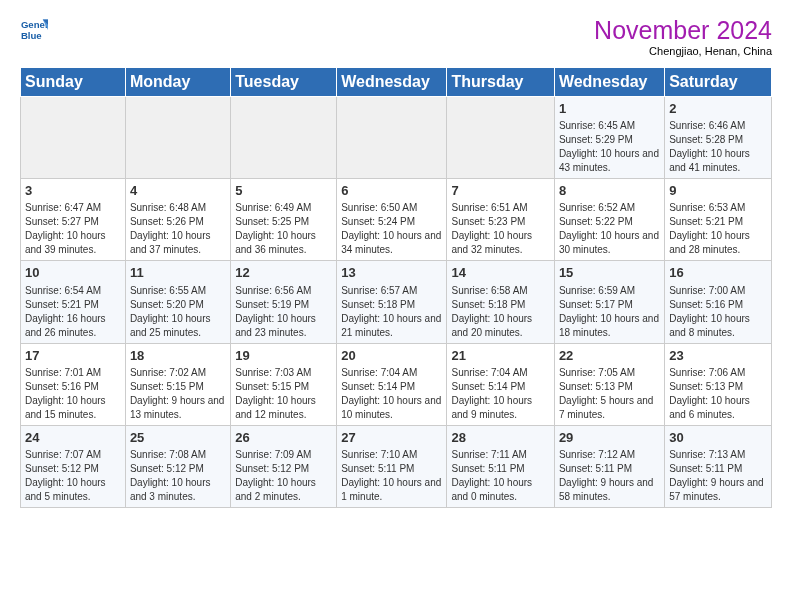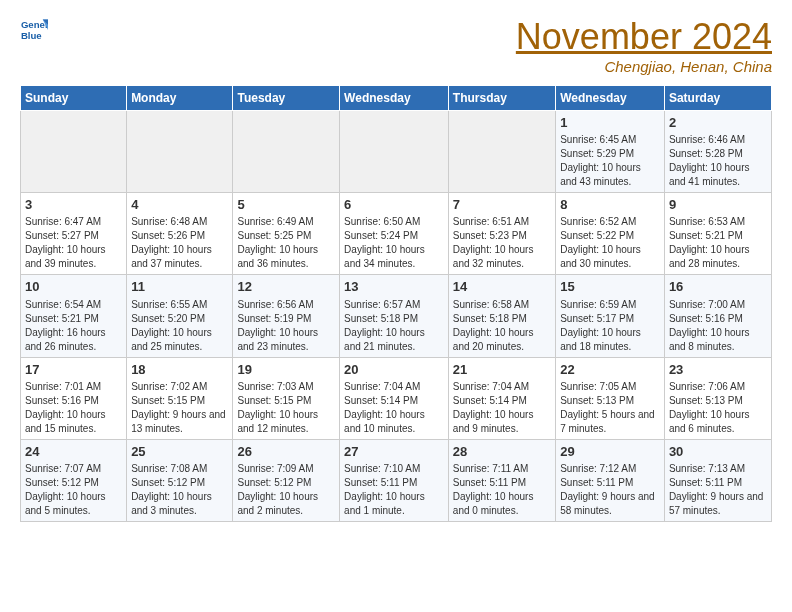--- a/index.html
+++ b/index.html
@@ -26,41 +26,39 @@
       gap: 4px;
     }
     .logo-icon {
       width: 28px;
       height: 28px;
     }
     .title-block {
       text-align: right;
     }
     .month-title {
-      font-size: 36px;
-      color: #a16207;
+      font-size: 25px;
+      color: #a21caf;
       font-weight: normal;
-      text-decoration: underline;
     }
     .location {
-      font-size: 15px;
-      color: #a16207;
-      font-style: italic;
+      font-size: 11px;
+      color: #000000;
     }
     table {
       width: 100%;
       border-collapse: collapse;
       font-size: 10.5px;
     }
     thead tr th {
       background-color: #2e6db4;
       color: white;
       padding: 5px 4px;
       text-align: left;
-      font-size: 12px;
+      font-size: 16px;
       font-weight: bold;
       border: 1px solid #fff;
     }
     tbody tr td {
       border: 1px solid #ccc;
       vertical-align: top;
       padding: 3px 4px;
       height: 78px;
       width: 113px;
       background: #fff;

